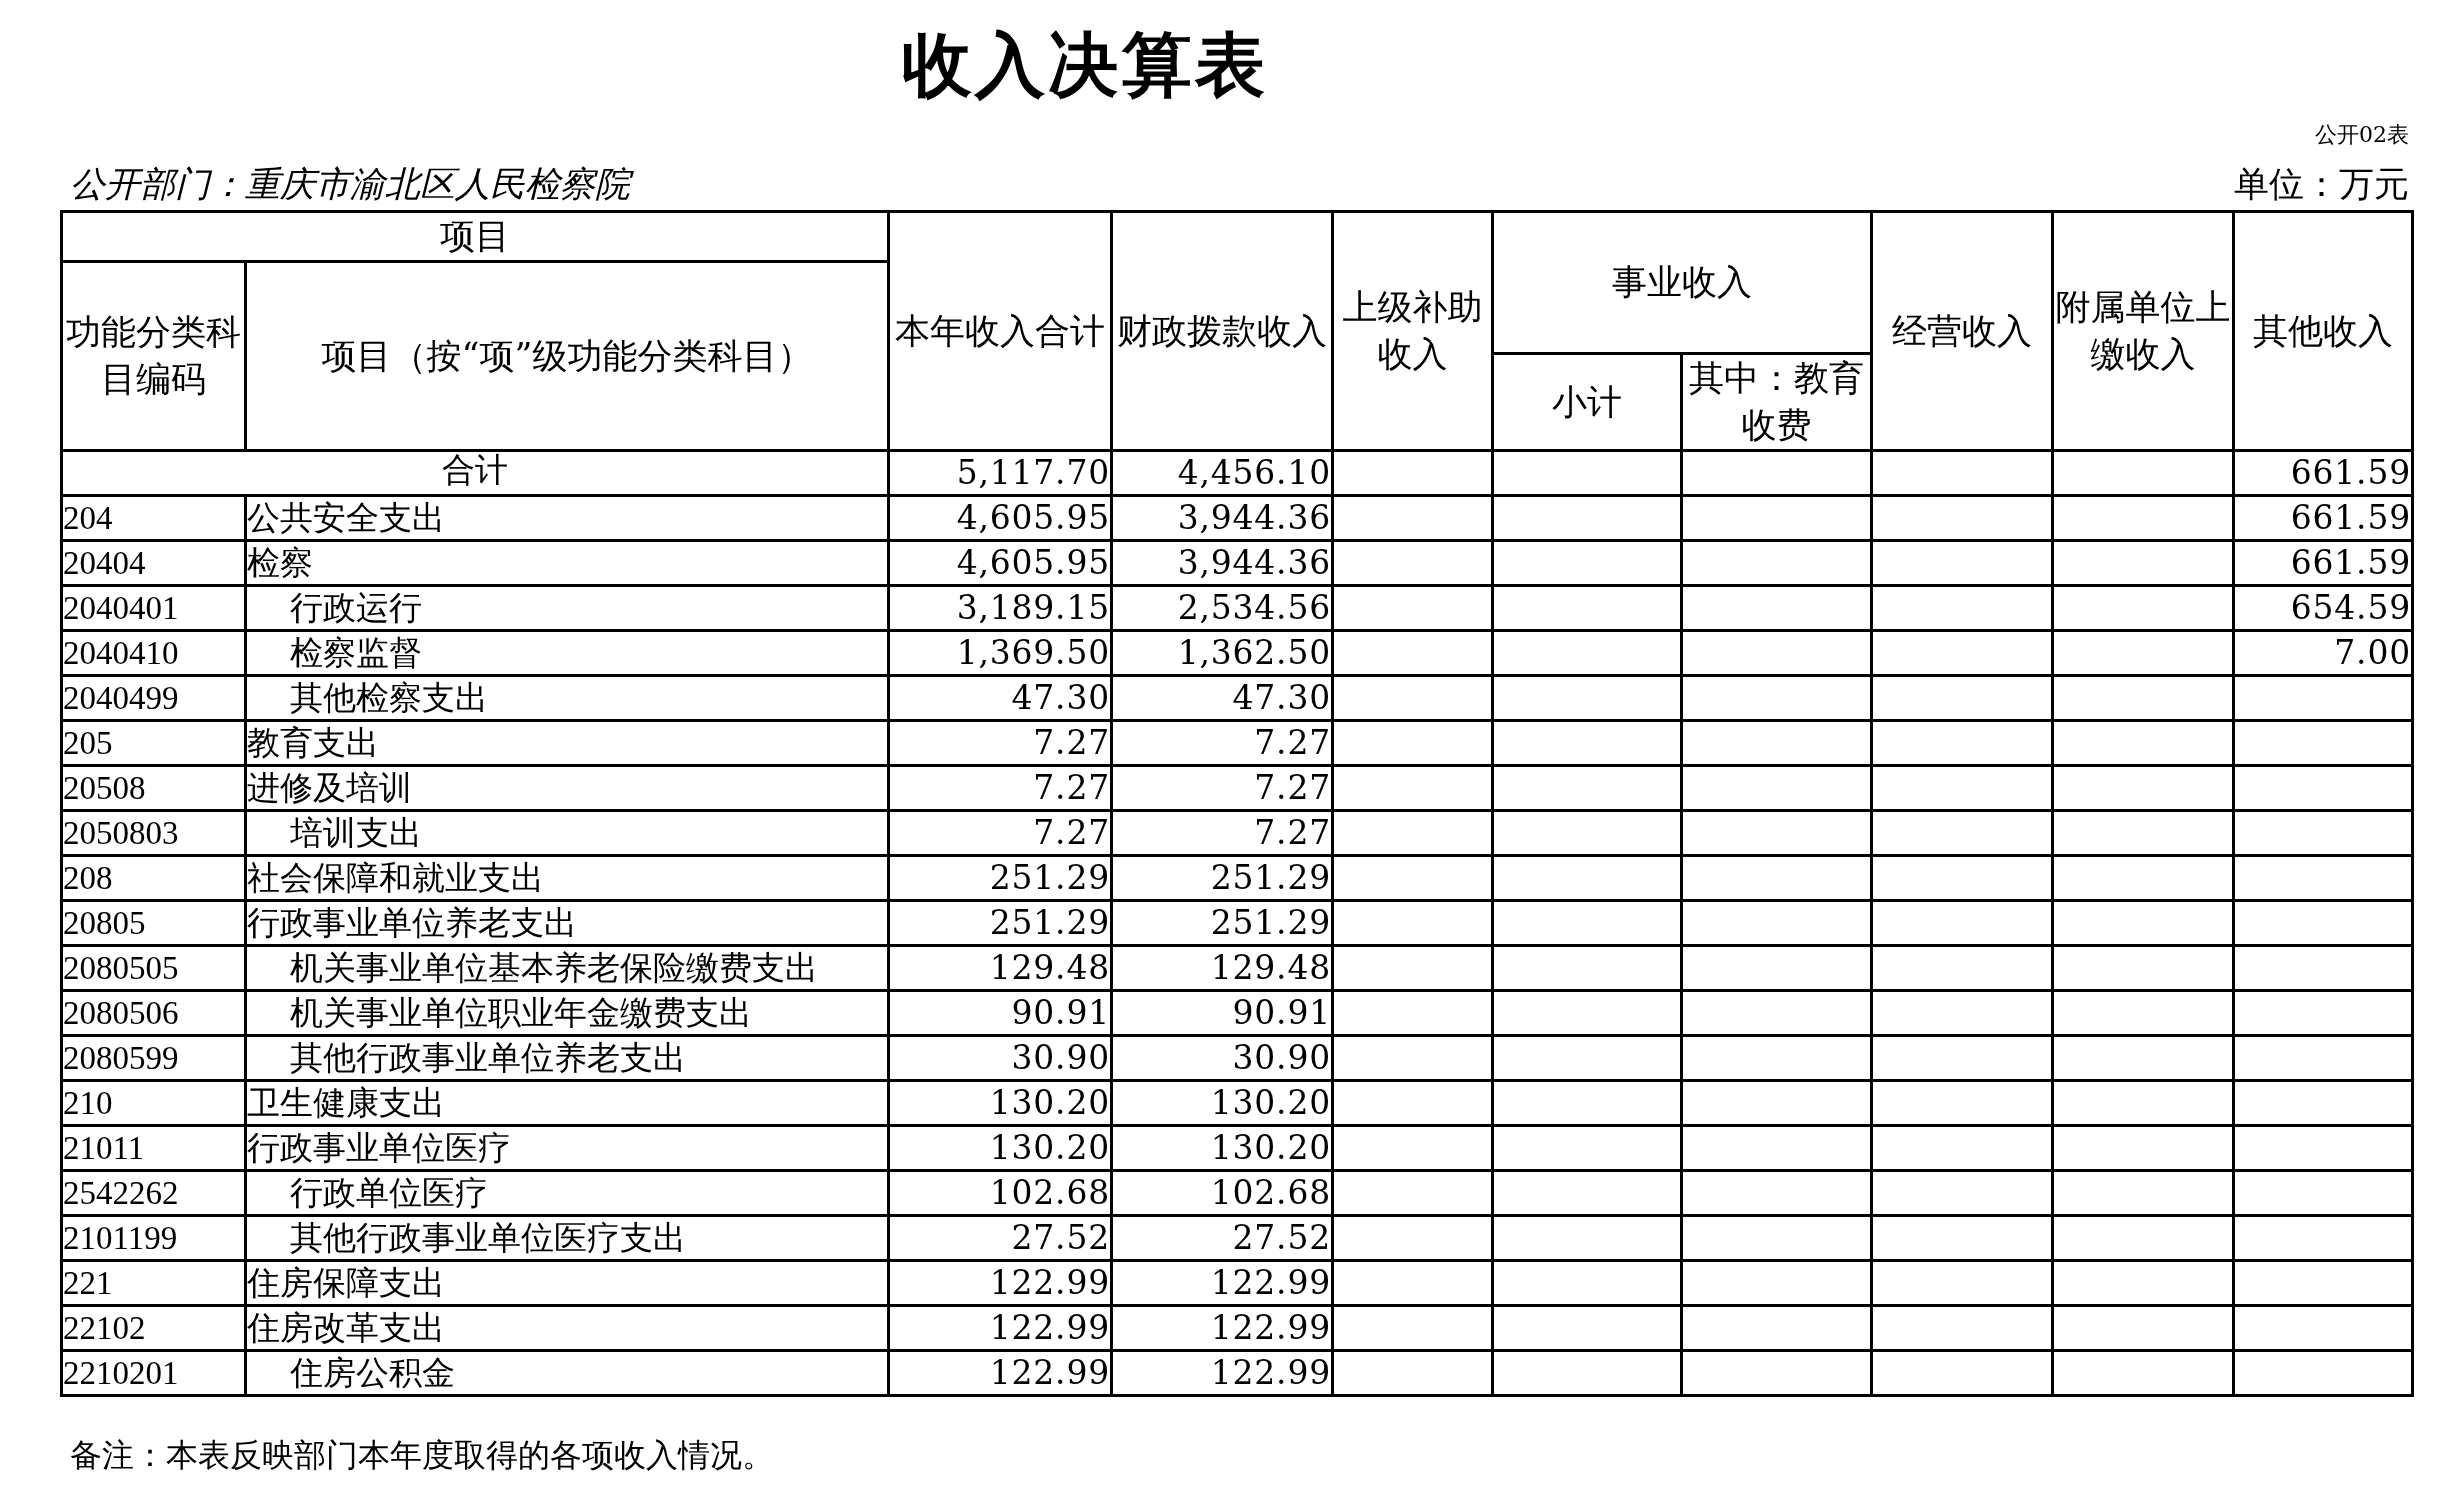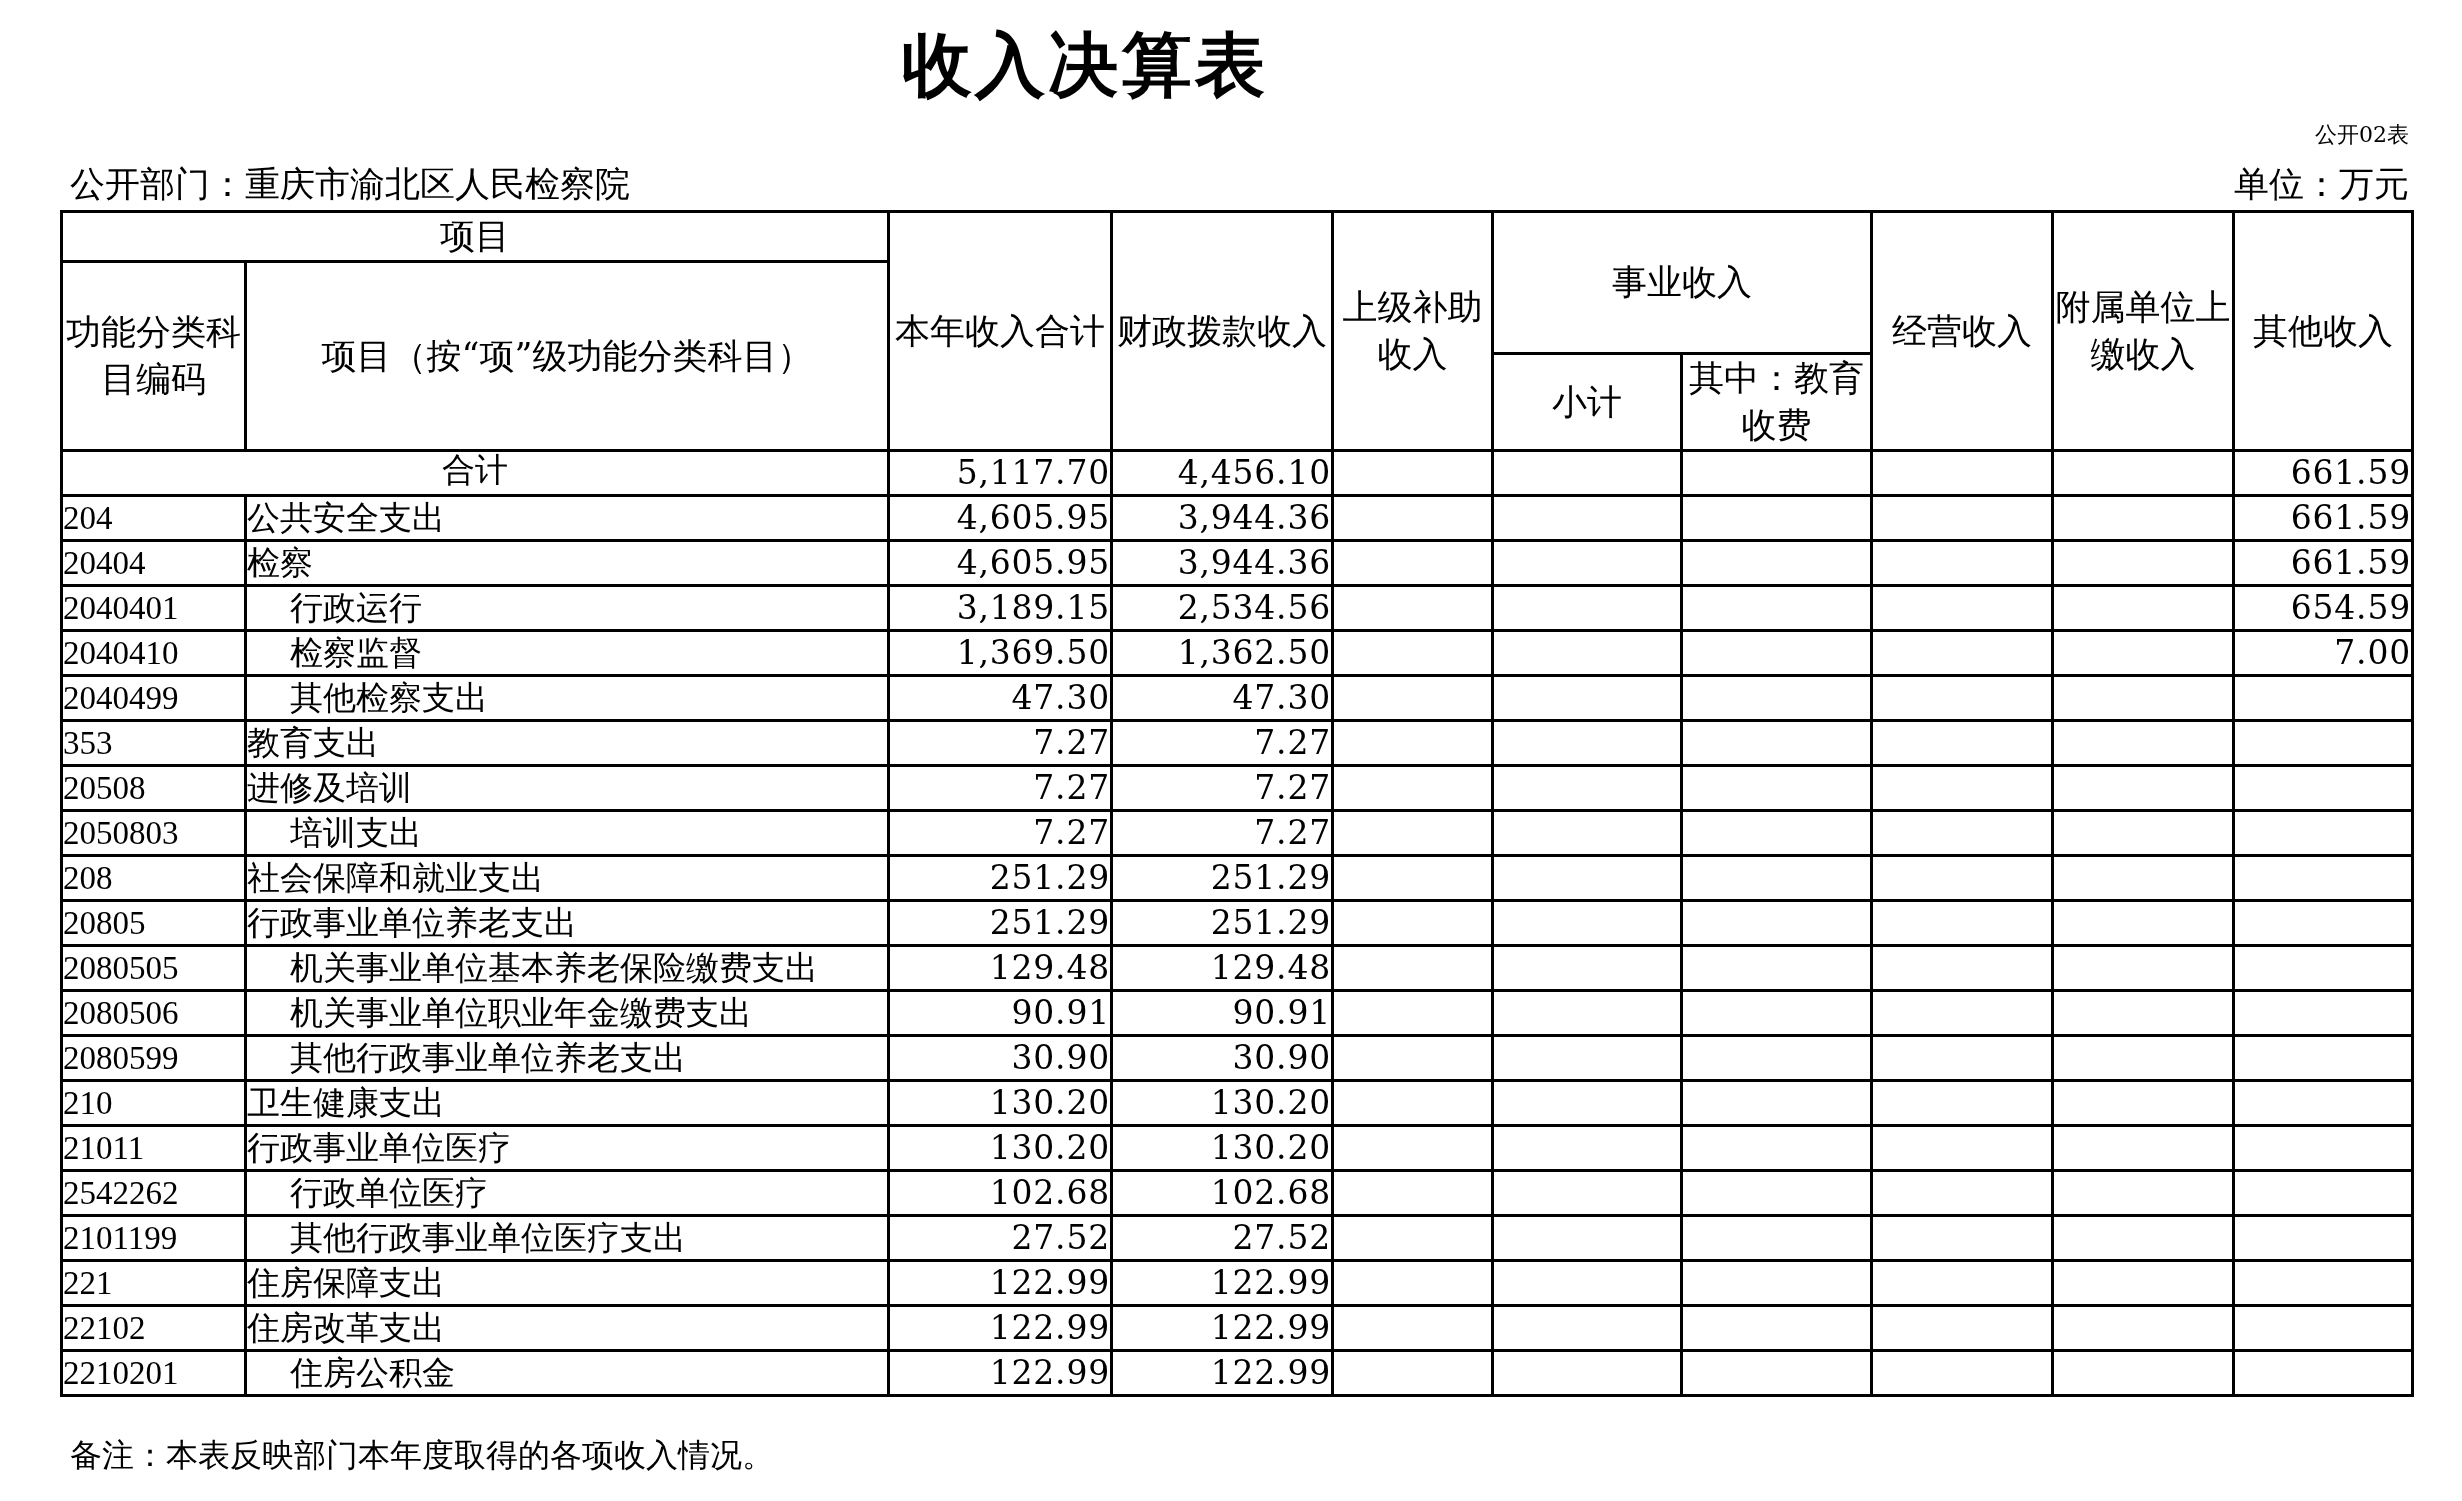--- a/index.html
+++ b/index.html
@@ -32,20 +32,21 @@
       top: 115px;
       font-size: 22px;
       line-height: 40px;
     }
     .dept {
       position: absolute;
       left: 70px;
       top: 163px;
       font-size: 35px;
       line-height: 43px;
+      font-style: italic;
     }
     .unit {
       position: absolute;
       right: 53px;
       top: 163px;
       font-size: 35px;
       line-height: 43px;
     }
     table.grid {
       position: absolute;
@@ -218,21 +219,21 @@
         <td class="num">47.30</td>
         <td class="num">47.30</td>
         <td class="num"></td>
         <td class="num"></td>
         <td class="num"></td>
         <td class="num"></td>
         <td class="num"></td>
         <td class="num"></td>
       </tr>
       <tr>
-        <td class="code">353</td>
+        <td class="code">205</td>
         <td class="name">教育支出</td>
         <td class="num">7.27</td>
         <td class="num">7.27</td>
         <td class="num"></td>
         <td class="num"></td>
         <td class="num"></td>
         <td class="num"></td>
         <td class="num"></td>
         <td class="num"></td>
       </tr>

